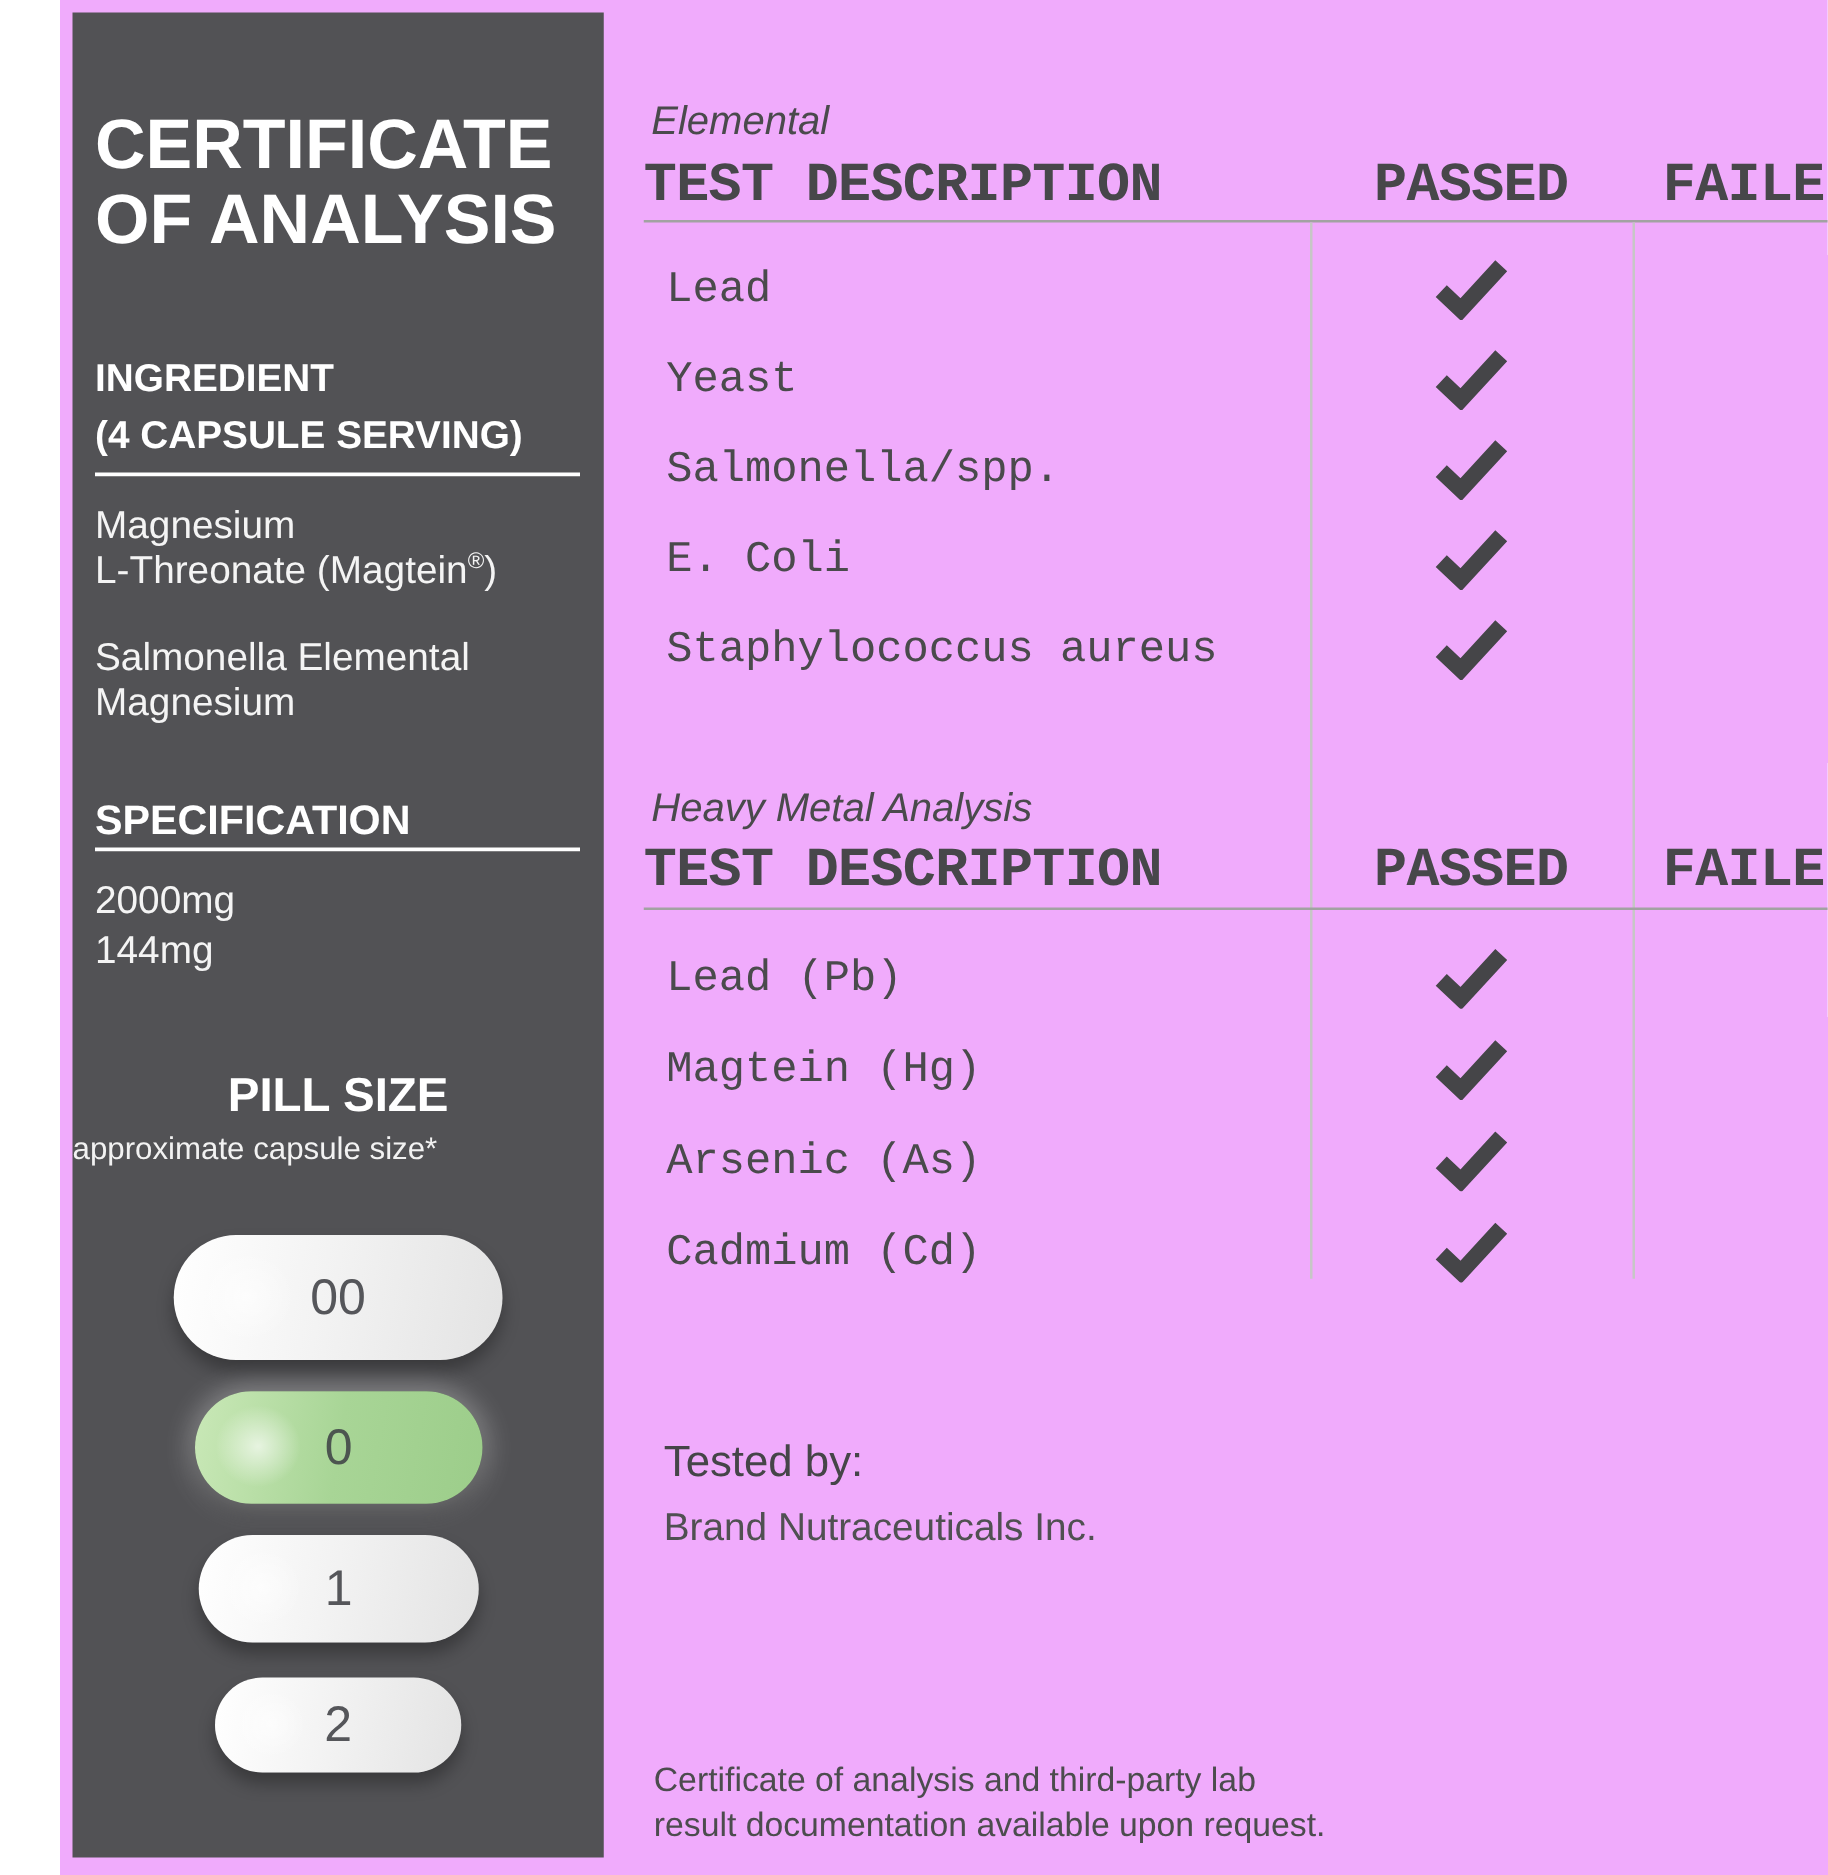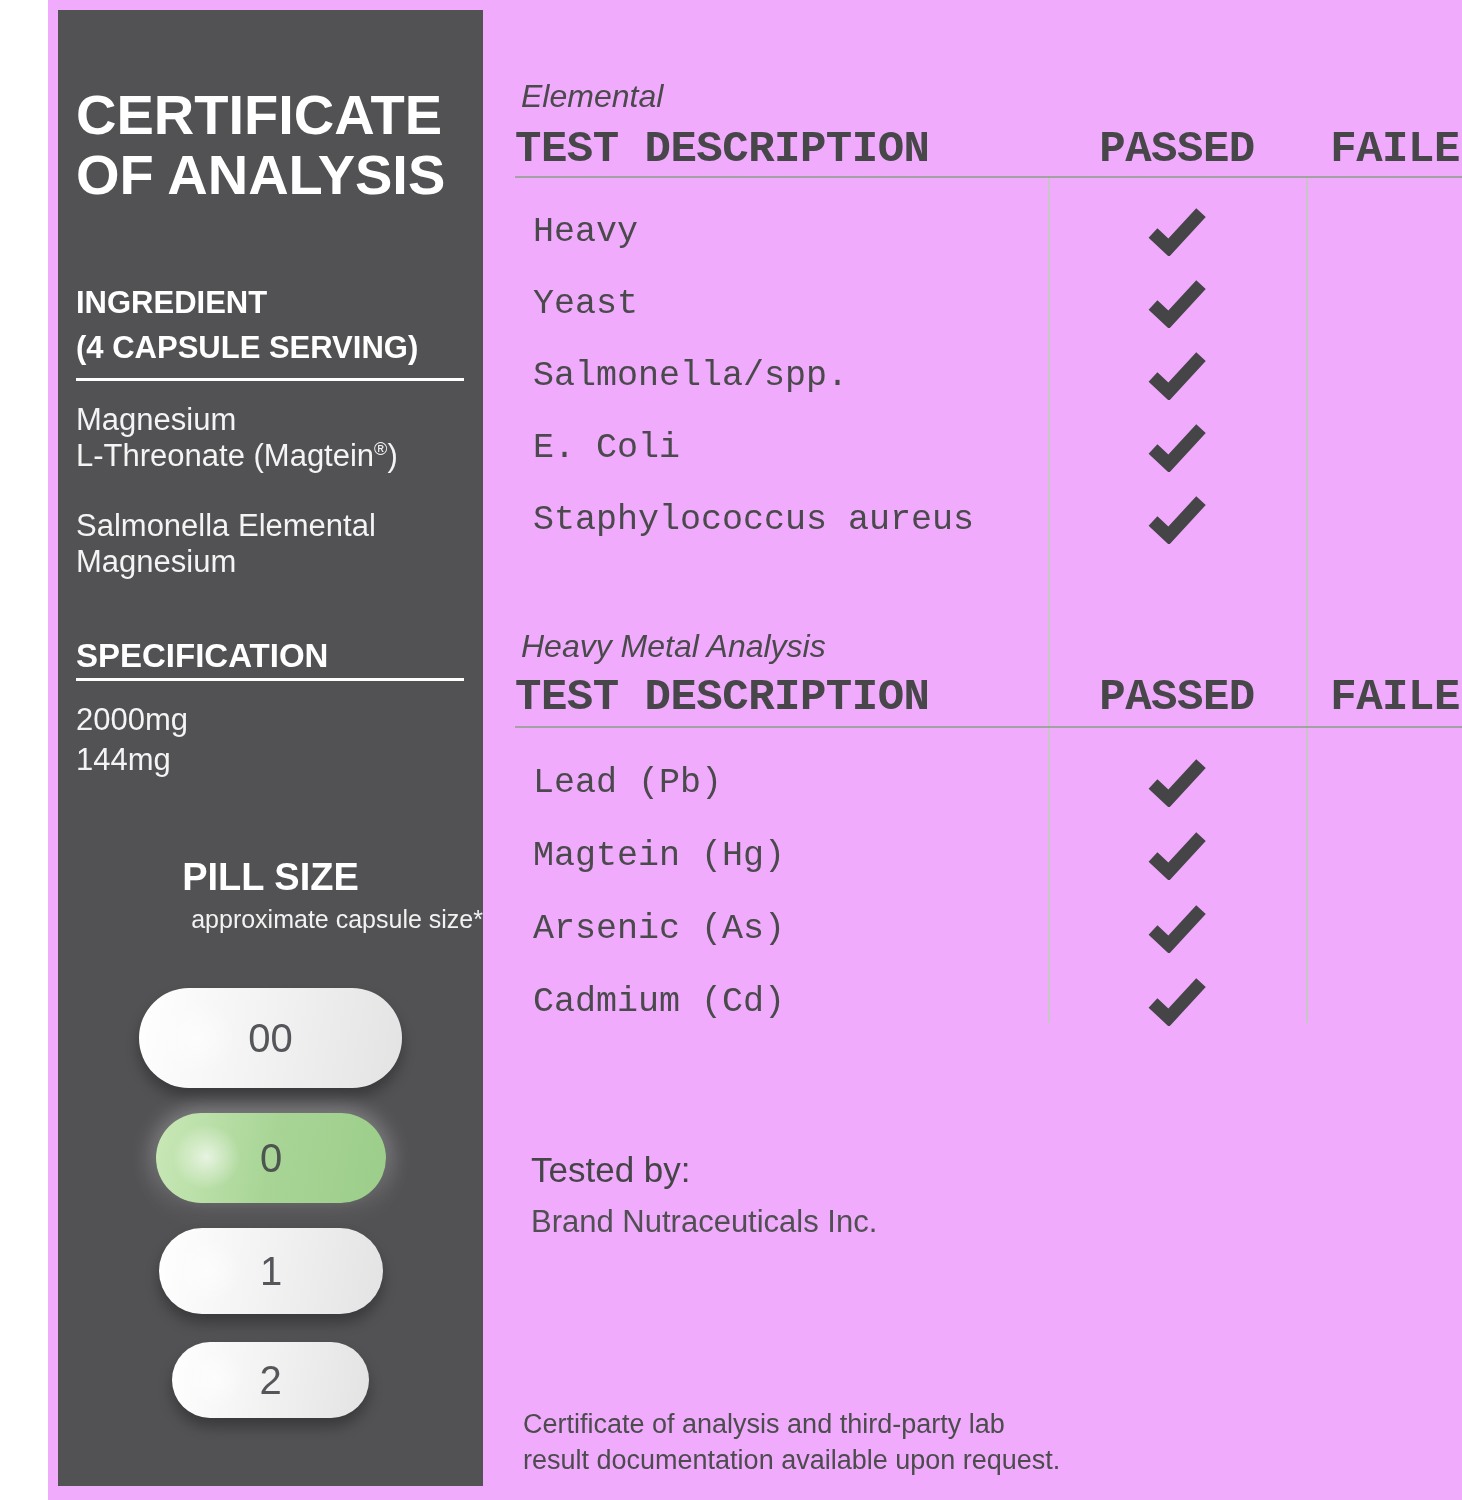--- a/index.html
+++ b/index.html
@@ -26,21 +26,21 @@
   .sb-body{
     position:absolute;left:18px;width:392px;
     font-size:31px;font-weight:normal;line-height:36px;color:#f4f4f4;
   }
   .sb-body sup{font-size:18px;line-height:0;}
   .pill-size-heading{
     position:absolute;left:0;top:846px;width:425px;text-align:center;
     font-size:38px;font-weight:bold;color:#ffffff;
   }
   .pill-size-sub{
-    position:absolute;left:0;top:895px;width:425px;text-align:right;
+    position:absolute;left:0;top:895px;width:425px;text-align:left;
     font-size:25px;font-weight:normal;color:#f2f2f2;
   }
   .pill{
     position:absolute;border-radius:999px;
     display:flex;align-items:center;justify-content:center;
     font-size:40px;color:#55565a;
     background:linear-gradient(100deg,#ffffff 0%,#f3f3f3 45%,#e3e3e3 100%);
     box-shadow:0 9px 14px rgba(0,0,0,0.30);
   }
   .pill::before{
@@ -147,21 +147,21 @@
     <div class="th-test">TEST DESCRIPTION</div>
     <div class="th-passed">PASSED</div>
     <div class="th-failed">FAILED</div>
   </div>
   <div class="hline" style="top:176px;"></div>
   <div class="vline vline-1"></div>
   <div class="vline vline-2"></div>
 
   <div class="tbody tbody-1">
     <div class="trow">
-      <div class="cell-name">Heavy</div>
+      <div class="cell-name">Lead</div>
       <div class="cell-passed">
           <svg class="check" viewBox="0 0 32 26">
             <path d="M3 13.5 L11.5 21.5 L29 2.5" fill="none" stroke="#454548" stroke-width="7"></path>
           </svg>
         </div>
       <div class="cell-failed">
           <svg class="check" viewBox="0 0 32 26" style="visibility: hidden;">
             <path d="M3 13.5 L11.5 21.5 L29 2.5" fill="none" stroke="#454548" stroke-width="7"></path>
           </svg>
         </div>

